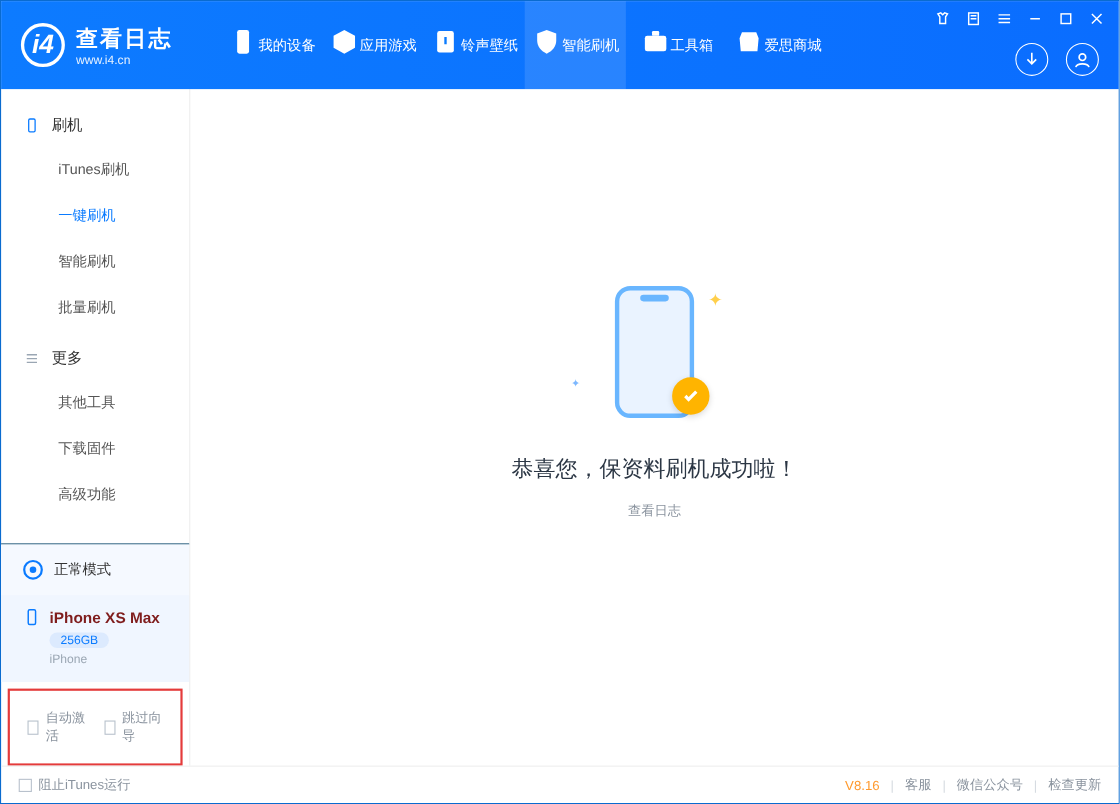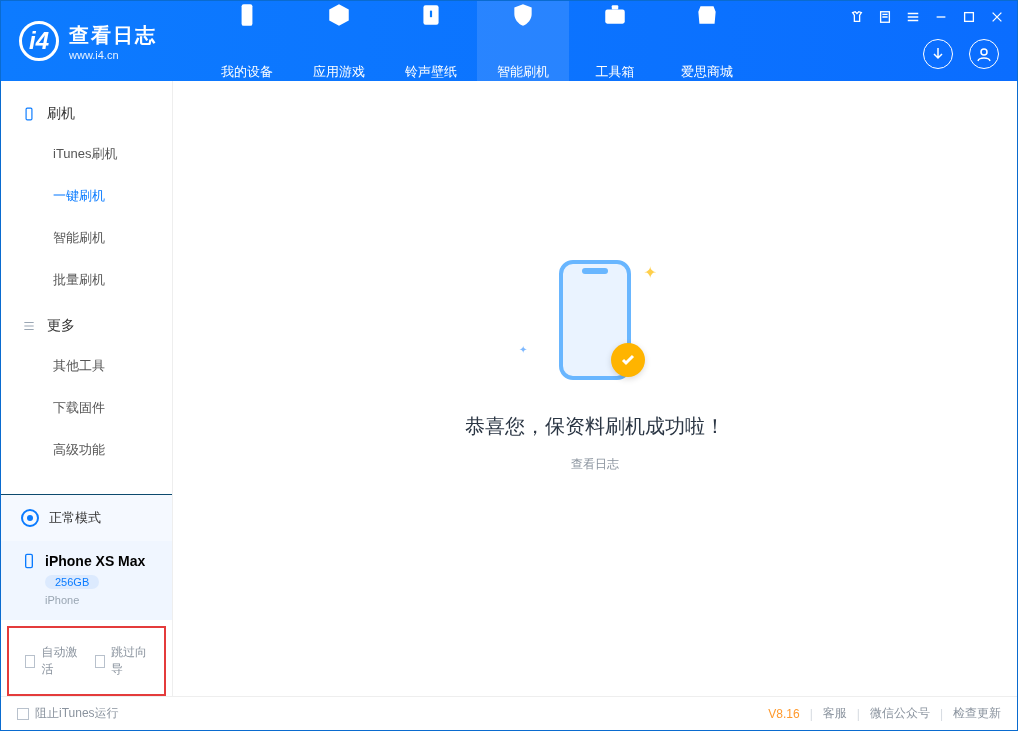--- a/index.html
+++ b/index.html
@@ -9,21 +9,21 @@
   height: 80px; background: linear-gradient(90deg, #0d7bff 0%, #0a6dff 100%);
   display: flex; align-items: stretch; color: #fff; position: relative;
 }
 .logo-block { display: flex; align-items: center; padding: 0 18px 0 18px; width: 200px; }
 .logo-circle { width: 40px; height: 40px; border: 3px solid #fff; border-radius: 50%; display: flex; align-items: center; justify-content: center; margin-right: 10px; }
 .logo-circle span { font-size: 24px; font-weight: bold; font-style: italic; color: #fff; line-height: 1; }
 .logo-text .cn { font-size: 20px; font-weight: bold; letter-spacing: 2px; }
 .logo-text .url { font-size: 11px; opacity: .9; }
 .nav-tabs { display: flex; align-items: stretch; }
 .nav-tab {
-  width: 92px; display: flex; flex-direction: column; align-items: center; justify-content: space-between;
+  width: 92px; display: flex; flex-direction: row; align-items: center; justify-content: center;
   font-size: 13px; cursor: pointer; position: relative;
 }
 .nav-tab.active { background: rgba(255,255,255,.12); }
 .nav-tab .tab-icon { width: 28px; height: 28px; margin-bottom: 6px; display:flex; align-items:center; justify-content:center; }
 .nav-tab .tab-icon svg { width: 26px; height: 26px; fill: #fff; }
 .titlebar-right { position: absolute; right: 12px; top: 0; height: 100%; display:flex; flex-direction:column; align-items:flex-end; justify-content:space-between; padding: 8px 0 12px; }
 .win-controls { display: flex; gap: 12px; align-items: center; }
 .win-controls span { width: 16px; height: 16px; display:flex; align-items:center; justify-content:center; cursor:pointer; }
 .win-controls svg { width: 14px; height: 14px; stroke: #fff; fill: none; stroke-width: 1.5; }
 .right-icons { display:flex; gap: 16px; margin-right: 6px; }
@@ -37,21 +37,21 @@
 .side-group-title .gicon { width:16px; height:16px; display:flex; align-items:center; justify-content:center; }
 .side-items { list-style:none; }
 .side-items li { padding: 12px 20px 12px 52px; font-size: 13px; color:#555; cursor:pointer; }
 .side-items li.active { color:#0a7bff; }
 
 .side-bottom { margin-top:auto; border-top:1px solid #0c4a6e; }
 .mode-row { display:flex; align-items:center; gap:10px; padding: 14px 20px; background:#f5f9ff; color:#333; font-size:13px; }
 .mode-row .dot { width:18px; height:18px; border-radius:50%; border:2px solid #0a7bff; position:relative; }
 .mode-row .dot::after { content:""; width:6px; height:6px; background:#0a7bff; border-radius:50%; position:absolute; left:50%; top:50%; transform:translate(-50%,-50%); }
 .device-row { padding: 12px 20px 14px; background:#f0f6ff; }
-.device-row .dname { display:flex; align-items:center; gap:8px; color:#000000; font-size:14px; font-weight:600; }
+.device-row .dname { display:flex; align-items:center; gap:8px; color:#7f1d1d; font-size:14px; font-weight:600; }
 .device-row .cap { display:inline-block; margin-top:6px; margin-left:24px; padding:1px 10px; border-radius:10px; background:#dceafe; color:#0a7bff; font-size:11px; }
 .device-row .dtype { margin-top:4px; margin-left:24px; color:#9aa6b3; font-size:11px; }
 
 .option-row { display:flex; align-items:center; gap:16px; padding: 16px 16px; border: 2px solid #e43b3b; margin: 6px 6px 0; }
 .option-row label { display:flex; align-items:center; gap:6px; color:#8a939e; font-size:12px; cursor:pointer; }
 .option-row .cb { width:13px; height:13px; border:1px solid #b8c1cc; background:#fff; display:inline-block; }
 
 .main-pane { flex:1; position:relative; display:flex; flex-direction:column; align-items:center; justify-content:center; }
 .illus { margin-top:-60px; position:relative; width:180px; height:150px; display:flex; align-items:center; justify-content:center; }
 .phone { width:72px; height:120px; border:4px solid #69b6ff; border-radius:14px; background:#eaf3ff; position:relative; }

